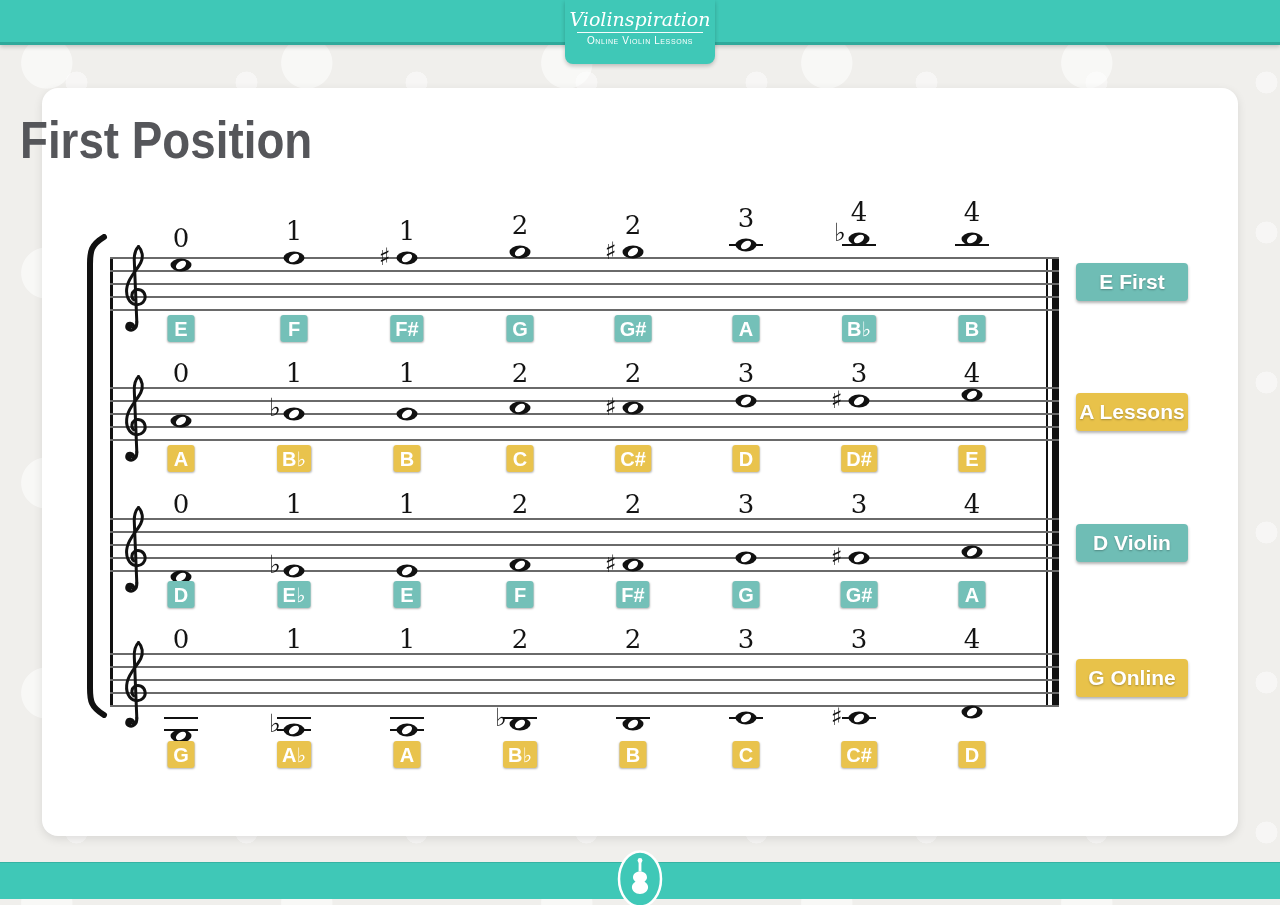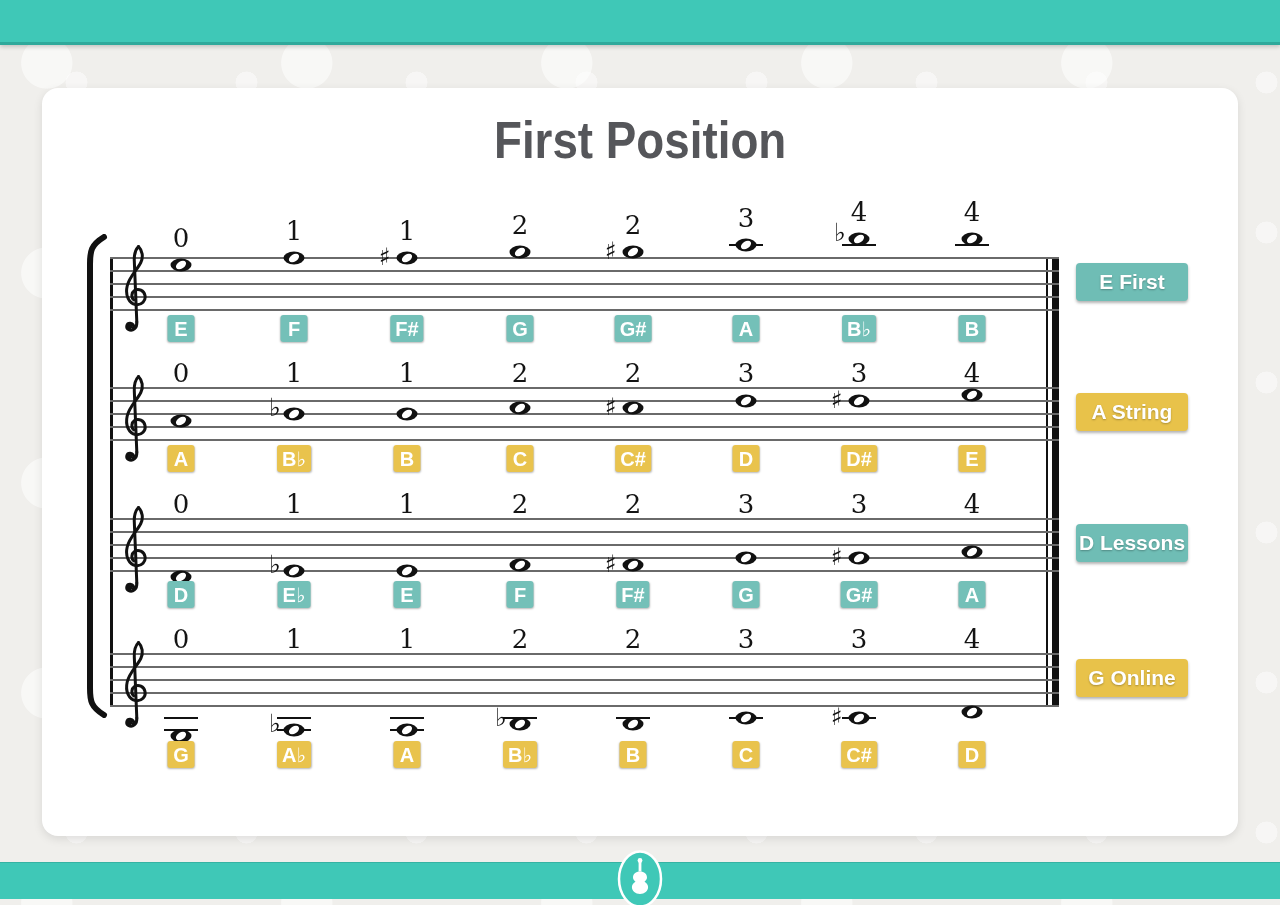--- a/index.html
+++ b/index.html
@@ -31,21 +31,21 @@
   .brand-rule{width:126px;margin:3px auto 2px auto;border-top:1px solid rgba(255,255,255,.95);}
   .brand-tagline{
     font-size:10px;letter-spacing:.6px;font-variant:small-caps;
     text-transform:capitalize;white-space:nowrap;
   }
   .card{
     position:absolute;left:42px;top:88px;width:1196px;height:748px;
     background:#ffffff;border-radius:16px;
     box-shadow:0 3px 10px rgba(0,0,0,.10);z-index:1;
   }
-  .title{position:absolute;left:0;top:110px;width:1280px;text-align:center;z-index:2;}
+  .title{position:absolute;left:0;top:110px;width:1280px;z-index:2;}
   .title span{
     display:inline-block;transform:scaleX(.88);
     font-size:52px;font-weight:bold;color:#55565a;letter-spacing:0;
   }
   #score{position:absolute;left:0;top:0;width:1280px;height:905px;z-index:2;}
   .staff-line{position:absolute;height:1.7px;background:#6a6a6a;}
   .barline{position:absolute;background:#111;}
   .ledger{position:absolute;height:2px;background:#111;}
   .finger{
     position:absolute;width:44px;text-align:center;
@@ -79,20 +79,25 @@
   .badge{position:absolute;left:616px;top:849px;z-index:3;}
   .scoresvg{position:absolute;}
 </style>
 </head>
 <body>
 
 <div class="page">
 
   <div class="topbar"></div>
 
+  <div class="logo-tab">
+    <div class="brand-script">Violinspiration</div>
+    <div class="brand-rule"></div>
+    <div class="brand-tagline">Online Violin Lessons</div>
+  </div>
 
   <div class="card"></div>
 
   <div class="title">
     <span>First Position</span>
   </div>
 
   <div id="score">
       <svg width="24" height="484" viewBox="0 0 24 484" class="scoresvg" style="left: 84px; top: 234px;">
         <path d="M 20 3 C 7 11 6 17 6 30 L 6 454 C 6 467 7 473 20 481" fill="none" stroke="#111" stroke-width="6" stroke-linecap="round"></path>
@@ -170,21 +175,21 @@
       <div class="staff-line" style="left: 110px; top: 400.2px; width: 949px;"></div>
       <div class="staff-line" style="left: 110px; top: 413.2px; width: 949px;"></div>
       <div class="staff-line" style="left: 110px; top: 426.2px; width: 949px;"></div>
       <div class="staff-line" style="left: 110px; top: 439.2px; width: 949px;"></div>
       <svg width="40" height="100" viewBox="0 0 40 100" class="scoresvg" style="left: 114px; top: 368px;">
         <path d="M 24.5 8.5 C 21 12 20 17 20.3 23 L 22.8 84" fill="none" stroke="#111" stroke-width="3" stroke-linecap="round"></path>
         <path d="M 24.5 8.5 C 28.5 12.5 29.5 19 26.8 24.5 C 23.5 31.5 15.5 38.5 13.2 48 C 11 57.5 15 65.5 21.5 66.5 C 28 67.5 32 62.5 31 57.5 C 30 52.5 24.5 50 20.5 52.5 C 17.3 54.6 17 59.5 19.8 61.8" fill="none" stroke="#111" stroke-width="3" stroke-linecap="round"></path>
         <path d="M 22.8 84 C 23.3 90 18.5 94 14.5 91.5 C 11.5 89.5 12.5 85 16.3 85.2 C 19 85.4 20.3 87.6 19.4 89.8" fill="none" stroke="#111" stroke-width="3" stroke-linecap="round"></path>
         <circle cx="15.8" cy="88.6" r="2.7" fill="#111"></circle>
       </svg>
-      <div class="string-label yellow" style="top: 393px;">A String</div>
+      <div class="string-label yellow" style="top: 393px;">A Lessons</div>
       <svg width="24" height="16" viewBox="0 0 24 16" class="scoresvg" style="left: 169px; top: 412.5px;">
         <ellipse cx="12" cy="8" rx="10.5" ry="6.5" fill="#111"></ellipse>
         <ellipse cx="12" cy="8" rx="5.6" ry="3.5" fill="#fff" transform="rotate(-33 12 8)"></ellipse>
       </svg>
       <div class="finger" style="left: 159px; top: 358px;">0</div>
       <div class="namebox yellow" style="left: 181px; top: 445px;">A</div>
       <div class="acc" style="left: 269px; top: 395px; font-size: 25px;">♭</div>
       <svg width="24" height="16" viewBox="0 0 24 16" class="scoresvg" style="left: 282px; top: 406px;">
         <ellipse cx="12" cy="8" rx="10.5" ry="6.5" fill="#111"></ellipse>
         <ellipse cx="12" cy="8" rx="5.6" ry="3.5" fill="#fff" transform="rotate(-33 12 8)"></ellipse>
@@ -233,21 +238,21 @@
       <div class="staff-line" style="left: 110px; top: 531.2px; width: 949px;"></div>
       <div class="staff-line" style="left: 110px; top: 544.2px; width: 949px;"></div>
       <div class="staff-line" style="left: 110px; top: 557.2px; width: 949px;"></div>
       <div class="staff-line" style="left: 110px; top: 570.2px; width: 949px;"></div>
       <svg width="40" height="100" viewBox="0 0 40 100" class="scoresvg" style="left: 114px; top: 499px;">
         <path d="M 24.5 8.5 C 21 12 20 17 20.3 23 L 22.8 84" fill="none" stroke="#111" stroke-width="3" stroke-linecap="round"></path>
         <path d="M 24.5 8.5 C 28.5 12.5 29.5 19 26.8 24.5 C 23.5 31.5 15.5 38.5 13.2 48 C 11 57.5 15 65.5 21.5 66.5 C 28 67.5 32 62.5 31 57.5 C 30 52.5 24.5 50 20.5 52.5 C 17.3 54.6 17 59.5 19.8 61.8" fill="none" stroke="#111" stroke-width="3" stroke-linecap="round"></path>
         <path d="M 22.8 84 C 23.3 90 18.5 94 14.5 91.5 C 11.5 89.5 12.5 85 16.3 85.2 C 19 85.4 20.3 87.6 19.4 89.8" fill="none" stroke="#111" stroke-width="3" stroke-linecap="round"></path>
         <circle cx="15.8" cy="88.6" r="2.7" fill="#111"></circle>
       </svg>
-      <div class="string-label teal" style="top: 524px;">D Lessons</div>
+      <div class="string-label teal" style="top: 524px;">D Violin</div>
       <svg width="24" height="16" viewBox="0 0 24 16" class="scoresvg" style="left: 169px; top: 569px;">
         <ellipse cx="12" cy="8" rx="10.5" ry="6.5" fill="#111"></ellipse>
         <ellipse cx="12" cy="8" rx="5.6" ry="3.5" fill="#fff" transform="rotate(-33 12 8)"></ellipse>
       </svg>
       <div class="finger" style="left: 159px; top: 489px;">0</div>
       <div class="namebox teal" style="left: 181px; top: 581px;">D</div>
       <div class="acc" style="left: 269px; top: 552px; font-size: 25px;">♭</div>
       <svg width="24" height="16" viewBox="0 0 24 16" class="scoresvg" style="left: 282px; top: 563px;">
         <ellipse cx="12" cy="8" rx="10.5" ry="6.5" fill="#111"></ellipse>
         <ellipse cx="12" cy="8" rx="5.6" ry="3.5" fill="#fff" transform="rotate(-33 12 8)"></ellipse>

